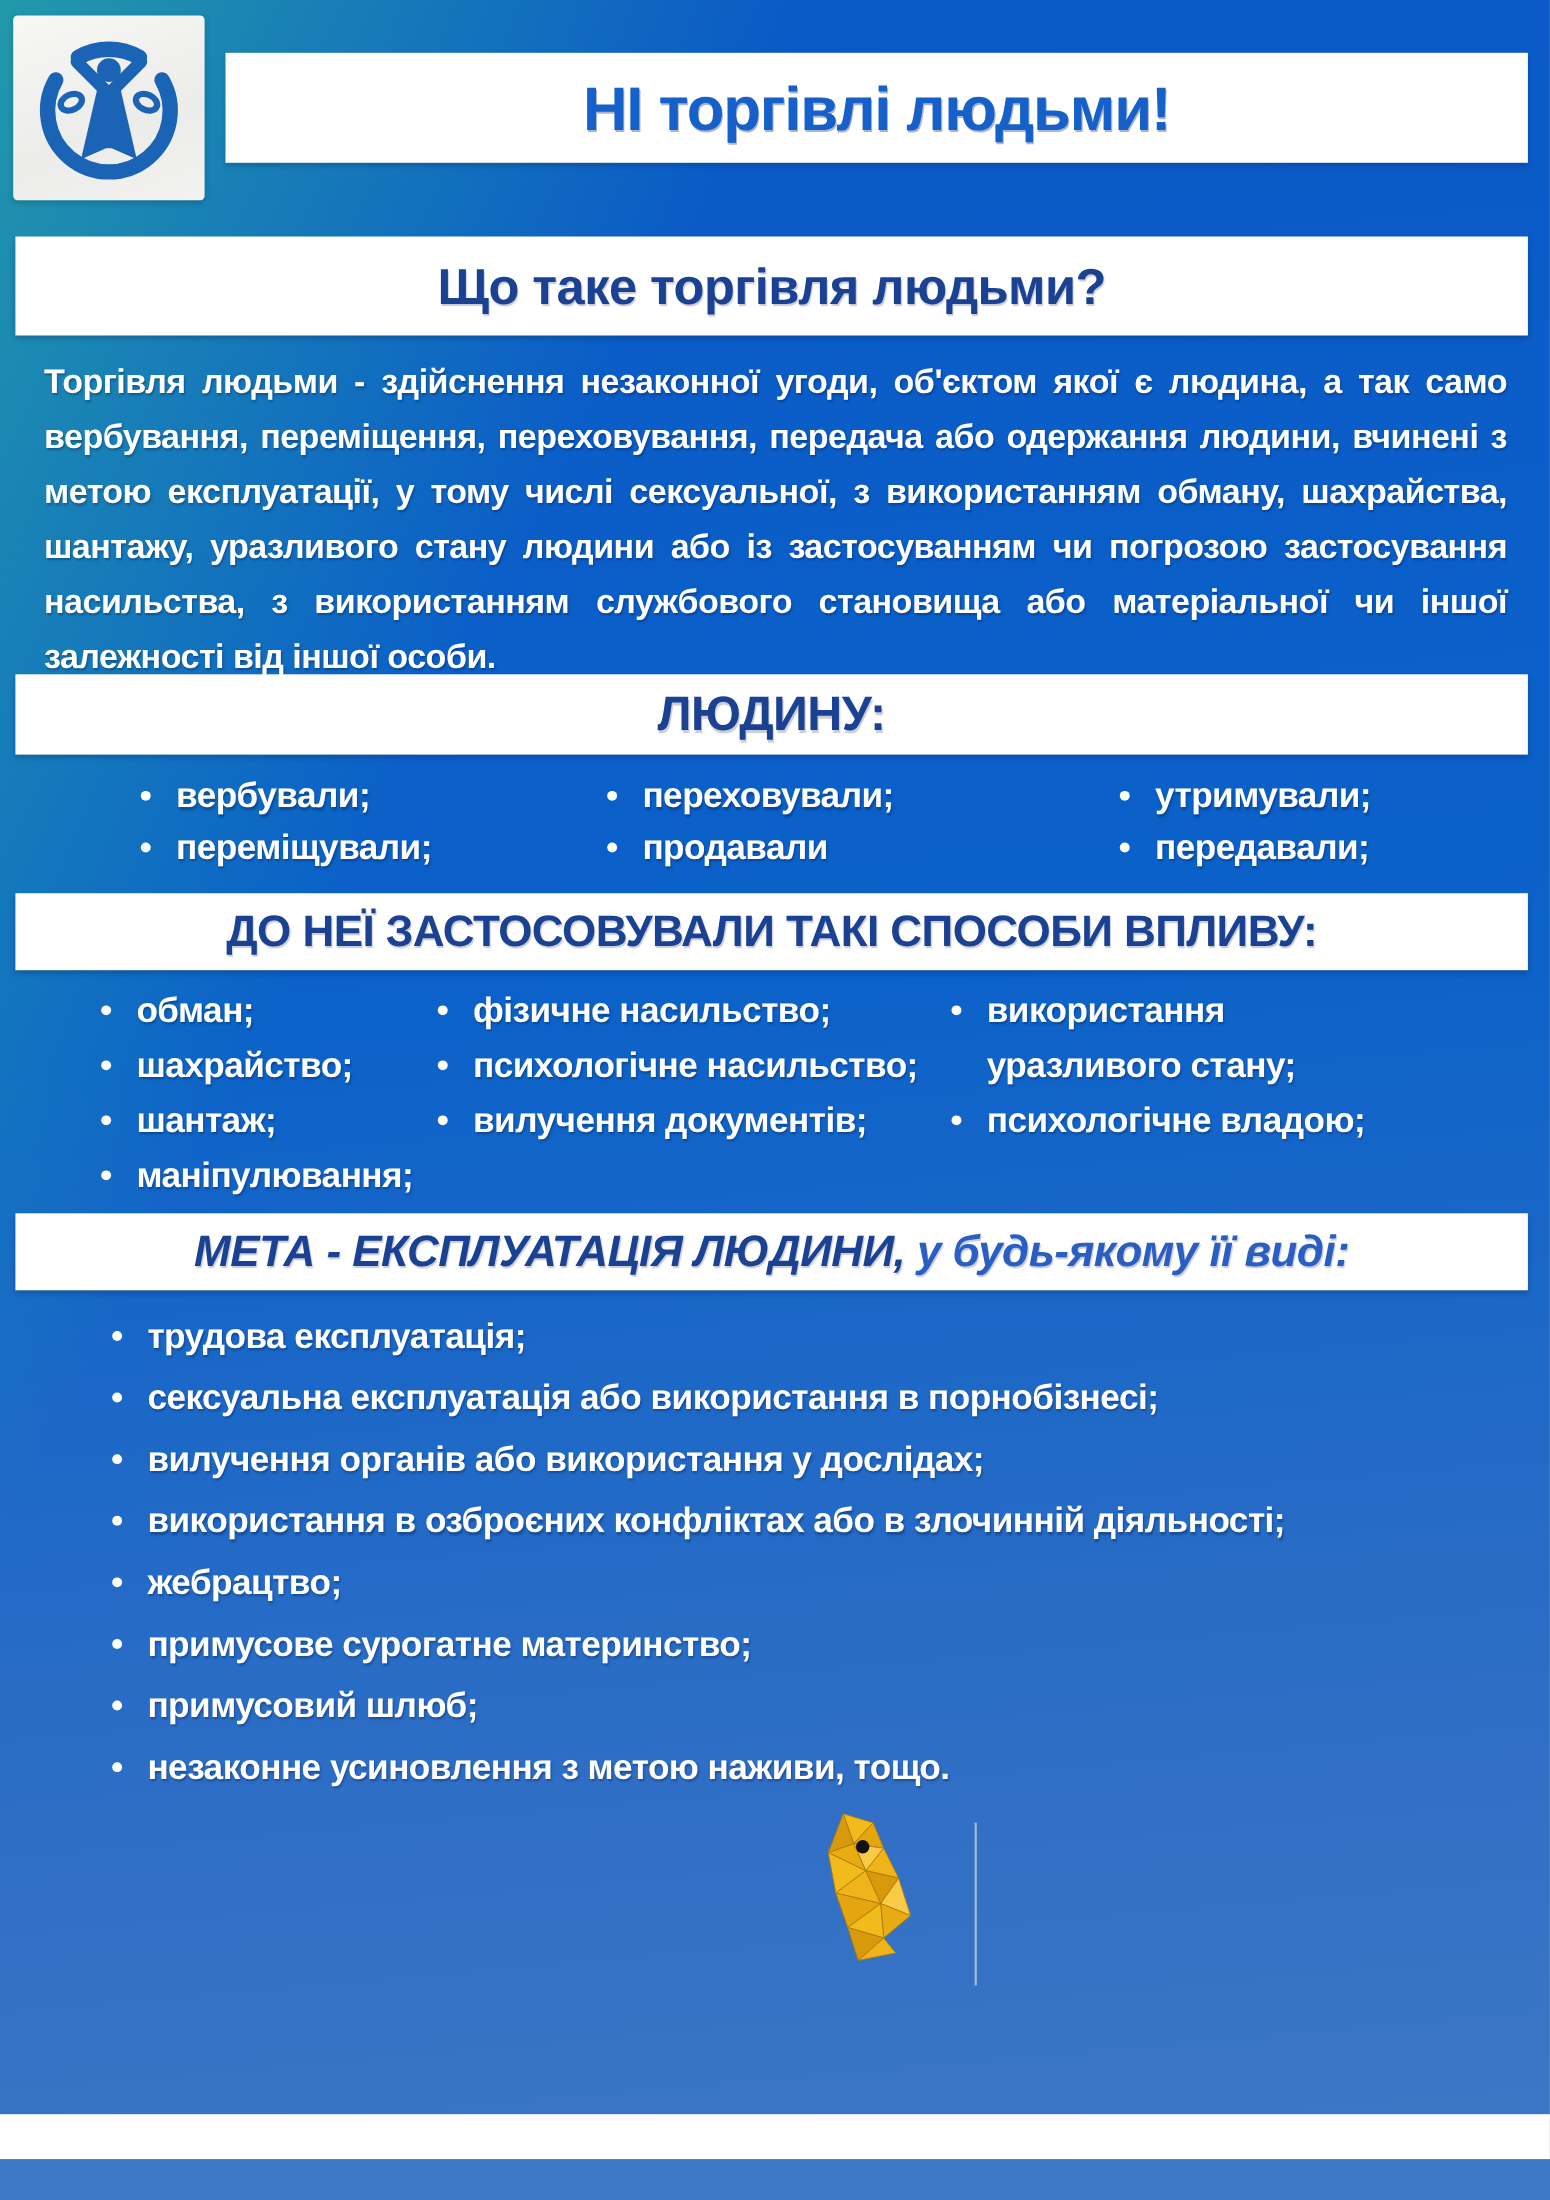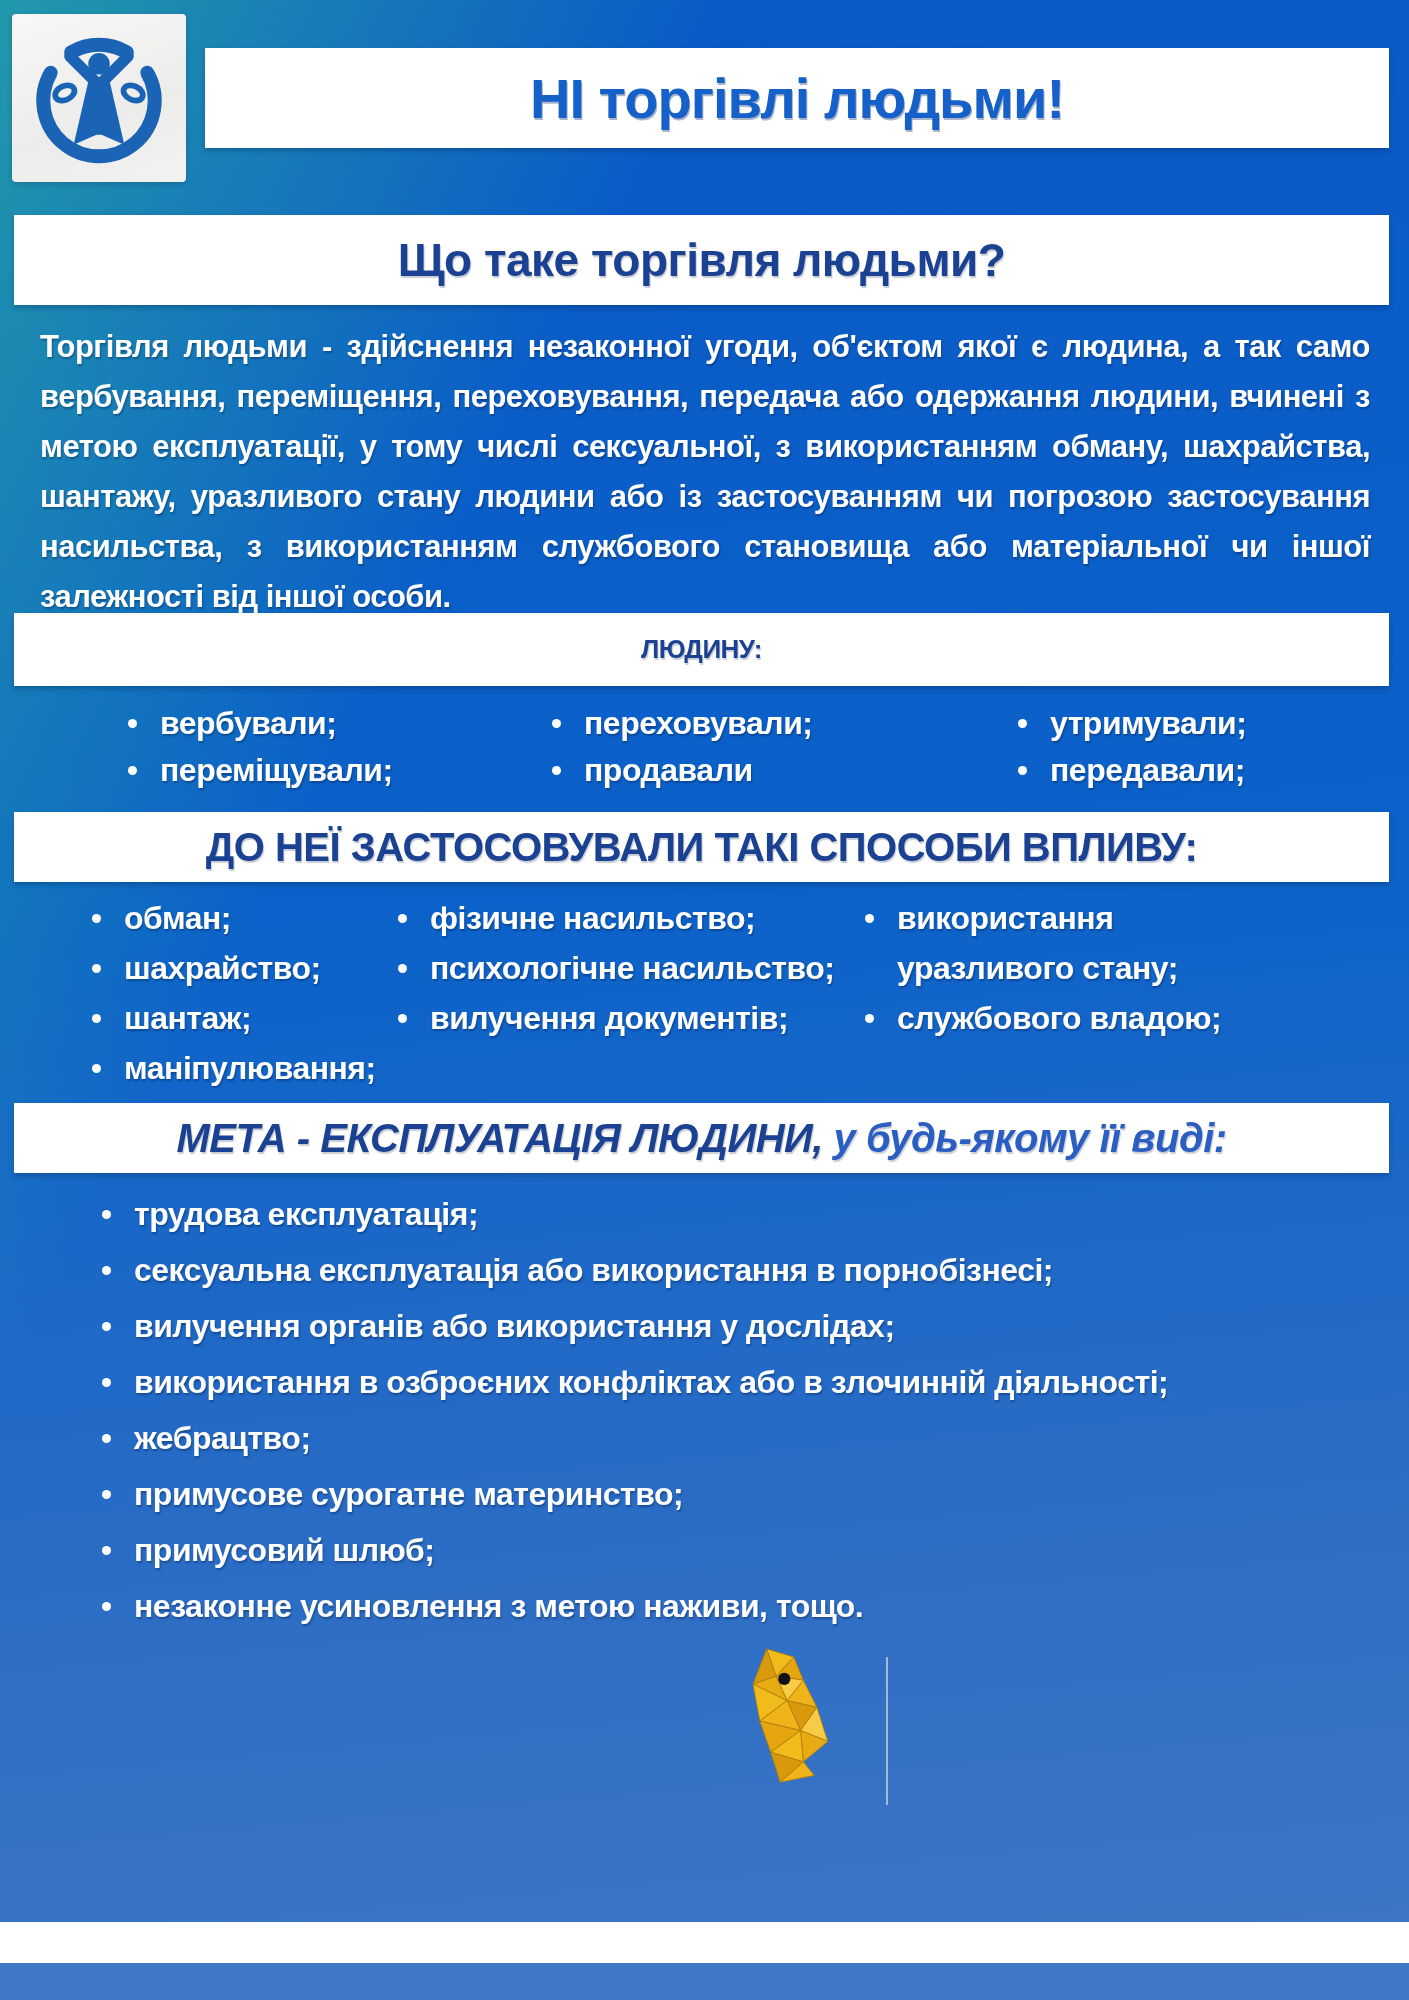--- a/index.html
+++ b/index.html
@@ -22,21 +22,21 @@
     letter-spacing:-0.5px;
     text-shadow:1px 2px 1px rgba(10,25,60,.22);
     white-space:nowrap;
   }
   .title-bar{left:205px;top:48px;width:1184px;height:100px;}
   .title-text{font-size:56px;color:#1561c9;font-weight:bold;letter-spacing:-1px;
     text-shadow:1px 2px 0 rgba(16,40,100,.35);}
   .bar-def{left:14px;top:215px;width:1375px;height:90px;}
   .bar-def .h{font-size:46px;}
   .bar-person{left:14px;top:613px;width:1375px;height:73px;}
-  .bar-person .h{font-size:26px;text-align:center;}
+  .bar-person .h{font-size:44px;text-align:center;}
   .bar-methods{left:14px;top:812px;width:1375px;height:70px;}
   .bar-methods .h{font-size:40px;}
   .bar-goal{left:14px;top:1103px;width:1375px;height:70px;}
   .bar-goal .h{font-size:40px;font-style:italic;}
   .h-sub{color:#2a5ec2;}
   .para{
     position:absolute;left:40px;top:322px;width:1330px;margin:0;
     color:#ffffff;font-size:31px;font-weight:bold;line-height:50px;
     letter-spacing:-0.5px;
     text-align:justify;text-align-last:left;
@@ -151,21 +151,21 @@
     <li>шантаж;</li>
     <li>маніпулювання;</li>
   </ul>
   <ul class="b-list methods-list mc2">
     <li>фізичне насильство;</li>
     <li>психологічне насильство;</li>
     <li>вилучення документів;</li>
   </ul>
   <ul class="b-list methods-list mc3">
     <li>використання уразливого стану;</li>
-    <li>службового владою;</li>
+    <li>психологічне владою;</li>
   </ul>
 
   <div class="bar bar-goal">
     <span class="h"><span>МЕТА - ЕКСПЛУАТАЦІЯ ЛЮДИНИ,</span><span class="h-sub"> у будь-якому її виді:</span></span>
   </div>
   <ul class="b-list goal-list">
     <li>трудова експлуатація;</li>
     <li>сексуальна експлуатація або використання в порнобізнесі;</li>
     <li>вилучення органів або використання у дослідах;</li>
     <li>використання в озброєних конфліктах або в злочинній діяльності;</li>

